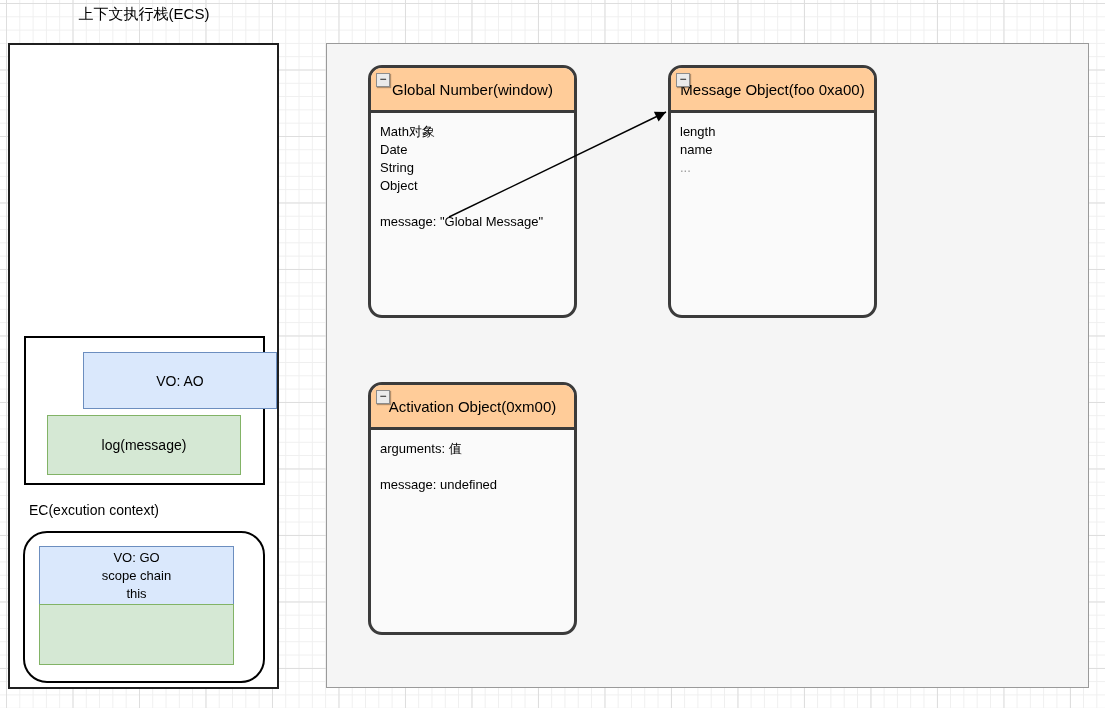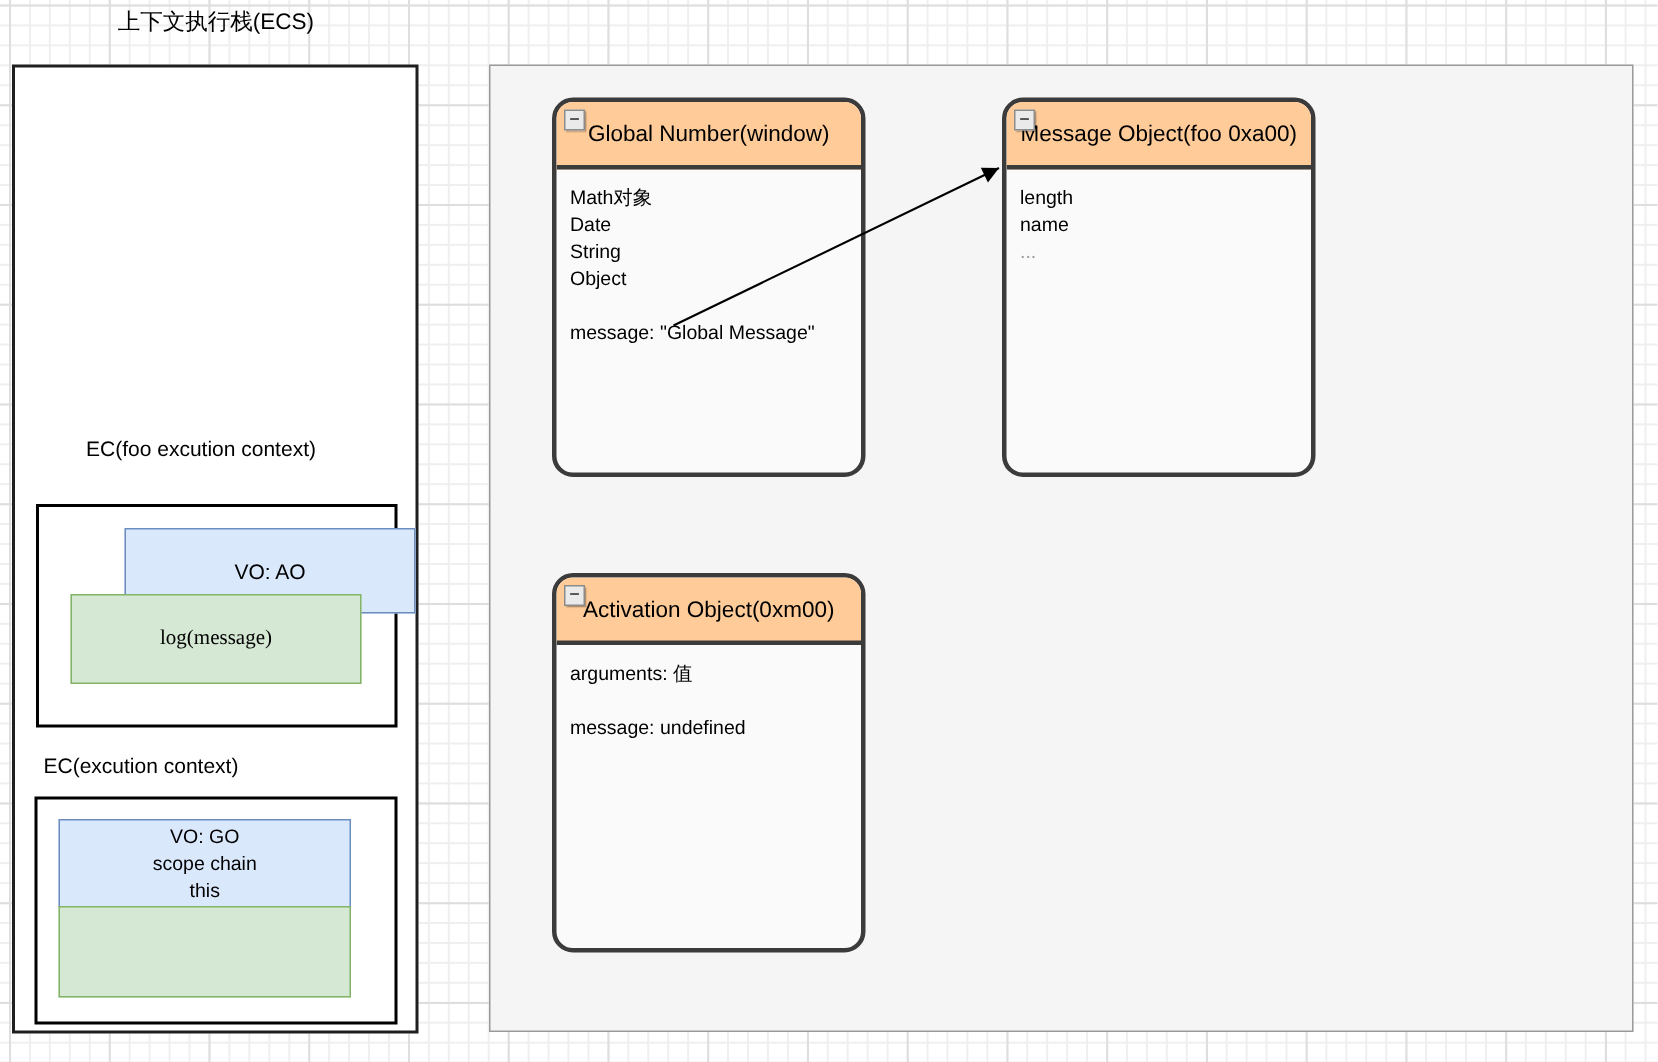--- a/index.html
+++ b/index.html
@@ -30,30 +30,30 @@
     position:absolute;left:8px;top:43px;width:267px;height:642px;
     border:2px solid #1f1f1f;background:#ffffff;
   }
   .ec-label{position:absolute;font-size:14px;}
   .ec-label-foo{left:14px;top:246px;width:220px;text-align:center;}
   .ec-label-global{left:19px;top:457px;}
   .ec-frame{
     position:absolute;border:2px solid #000;background:#fff;
   }
   .ec-frame-foo{left:14px;top:291px;width:237px;height:145px;}
-  .ec-frame-global{left:13px;top:486px;width:238px;height:148px;}
+  .ec-frame-global{left:13px;top:486px;width:238px;height:148px;border-radius:24px;}
   .vo-box,.code-box{
     position:absolute;display:flex;flex-direction:column;
     align-items:center;justify-content:center;
     font-size:14px;line-height:18px;text-align:center;
   }
   .vo-box{background:#dae8fc;border:1px solid #6c8ebf;}
   .code-box{background:#d5e8d4;border:1px solid #82b366;}
   .frame-foo .vo-box{left:21px;top:14px;width:192px;height:55px;margin-left:36px;}
-  .frame-foo .code-box{left:21px;top:58px;width:192px;height:58px;font-family:Liberation Serif, serif;}
+  .frame-foo .code-box{left:21px;top:77px;width:192px;height:58px;}
   .frame-global .vo-box{left:14px;top:13px;width:193px;height:57px;font-size:13px;}
   .frame-global .code-box{left:14px;top:71px;width:193px;height:59px;}
 
   
   .heap-panel{
     position:absolute;left:326px;top:43px;width:761px;height:643px;
     background:#f5f5f5;border:1px solid #9a9a9a;
   }
   .obj{
     position:absolute;width:203px;height:247px;
@@ -88,21 +88,20 @@
 </style>
 </head>
 <body>
 
 <div class="stage">
 
   <div class="stack-title">上下文执行栈(ECS)</div>
 
   <div class="ecs-container">
 
-    <div class="ec-label ec-label-foo">EC(foo excution context)</div>
 
     <div class="ec-frame ec-frame-foo frame-foo">
       <div class="vo-box">
         <div>VO: AO</div>
       </div>
       <div class="code-box">
         <div>log(message)</div>
       </div>
     </div>
 

